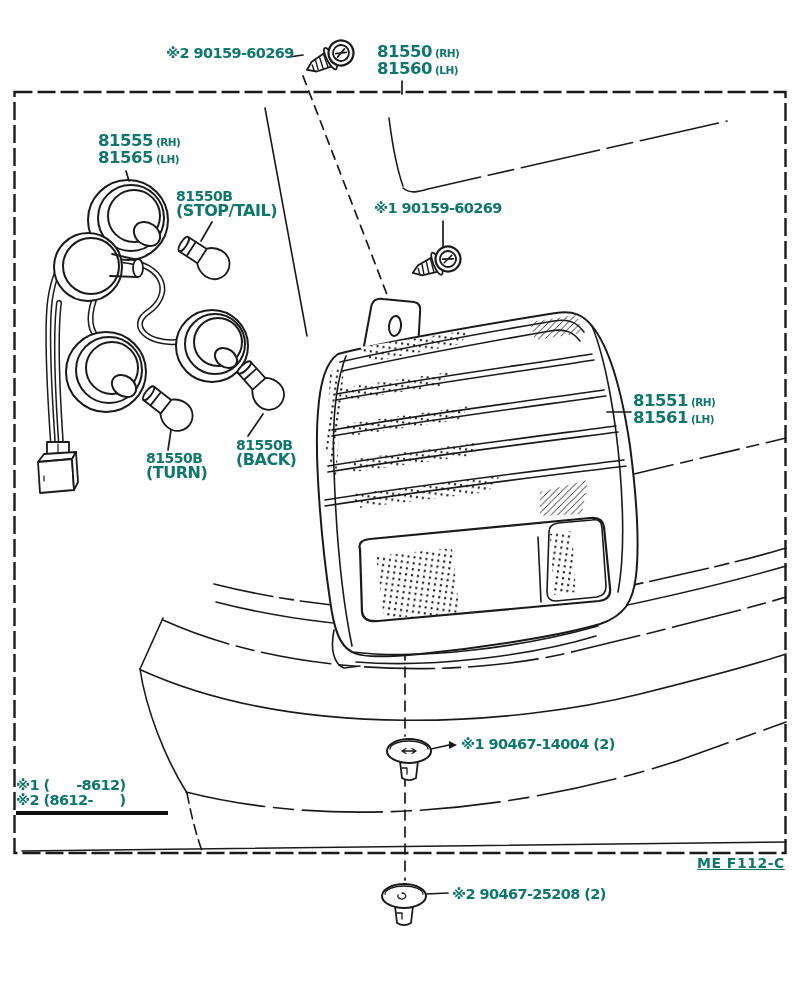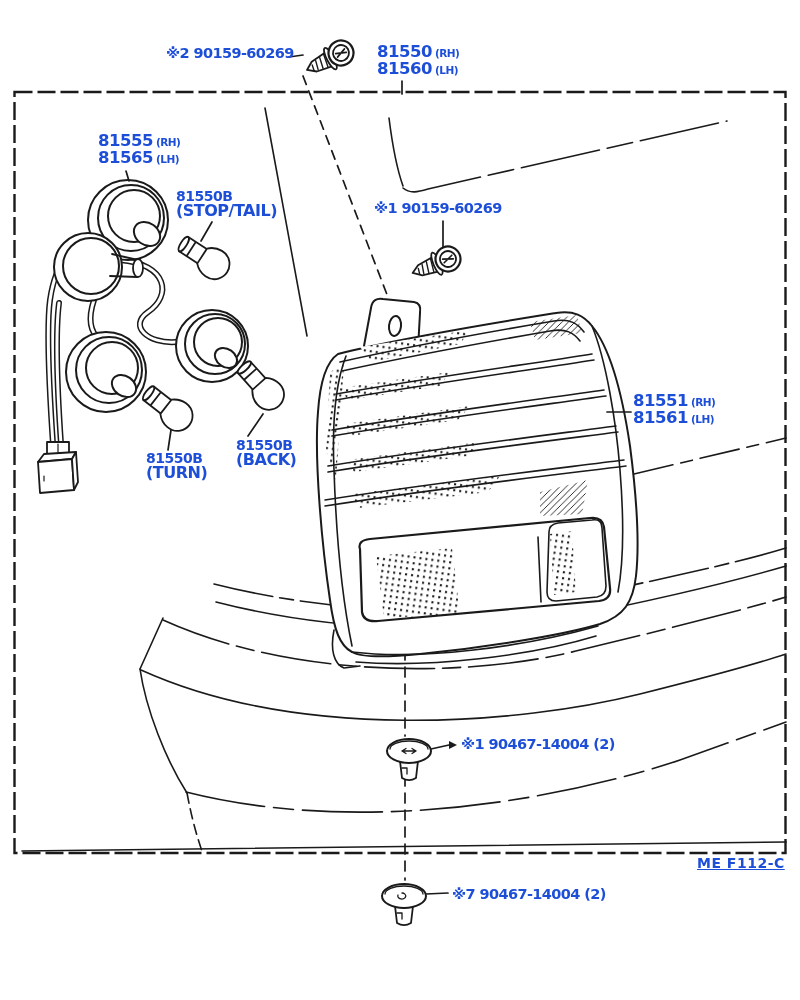--- a/index.html
+++ b/index.html
@@ -1,19 +1,19 @@
 <!DOCTYPE html>
 <html><head>
 <meta charset="utf-8">
 <style>
   html,body{margin:0;padding:0;background:#fff;}
   .stage{position:relative;width:800px;height:1000px;background:#fff;overflow:hidden;
          font-family:"DejaVu Sans","Liberation Sans",sans-serif;color:#111;}
   svg{position:absolute;left:0;top:0;}
-  .lbl{position:absolute;font-weight:bold;color:#1d4ed8;line-height:1.02;white-space:nowrap;}
+  .lbl{position:absolute;font-weight:bold;color:#0f766e;line-height:1.02;white-space:nowrap;}
   .row{display:flex;align-items:baseline;}
   .num{font-size:16.5px;letter-spacing:-0.5px;}
   .numsm{font-size:14px;letter-spacing:-0.5px;}
   .side{font-size:10.5px;margin-left:3px;letter-spacing:-0.5px;text-align:center;}
   .fn{font-size:16px;letter-spacing:-0.5px;}
   .ref{font-size:14.5px;letter-spacing:-0.6px;}
   .pre{white-space:pre;}
   .footnote-block{border-bottom:4px solid #111;padding-bottom:3px;width:152px;}
   .code{font-size:14px;letter-spacing:0.5px;}
 </style>
@@ -279,22 +279,26 @@
 
 <div class="lbl" style="left:236px;top:438px;">
   <div class="numsm">81550B</div>
   <div class="fn">(BACK)</div>
 </div>
 
 <div class="lbl ref" style="left:461px;top:737px;">
   <span>※1 90467-14004 (2)</span>
 </div>
 
+<div class="lbl ref footnote-block" style="left:16px;top:778px;">
+  <div class="pre">※1 (      -8612)</div>
+  <div class="pre">※2 (8612-      )</div>
+</div>
 
 <div class="lbl code" style="left:697px;top:856px;text-decoration:underline;">
   <span>ME  F112-C</span>
 </div>
 
 <div class="lbl ref" style="left:452px;top:887px;">
-  <span>※7 90467-14004 (2)</span>
+  <span>※2 90467-25208 (2)</span>
 </div>
 
 </div>
 
 </body></html>

